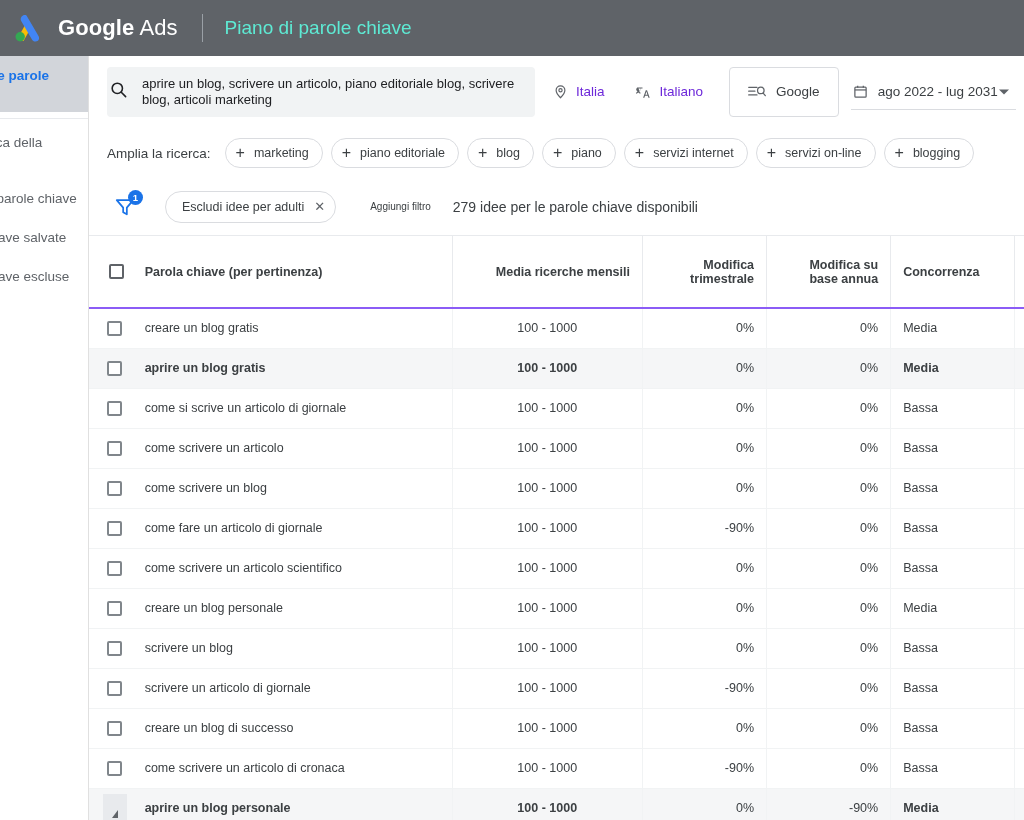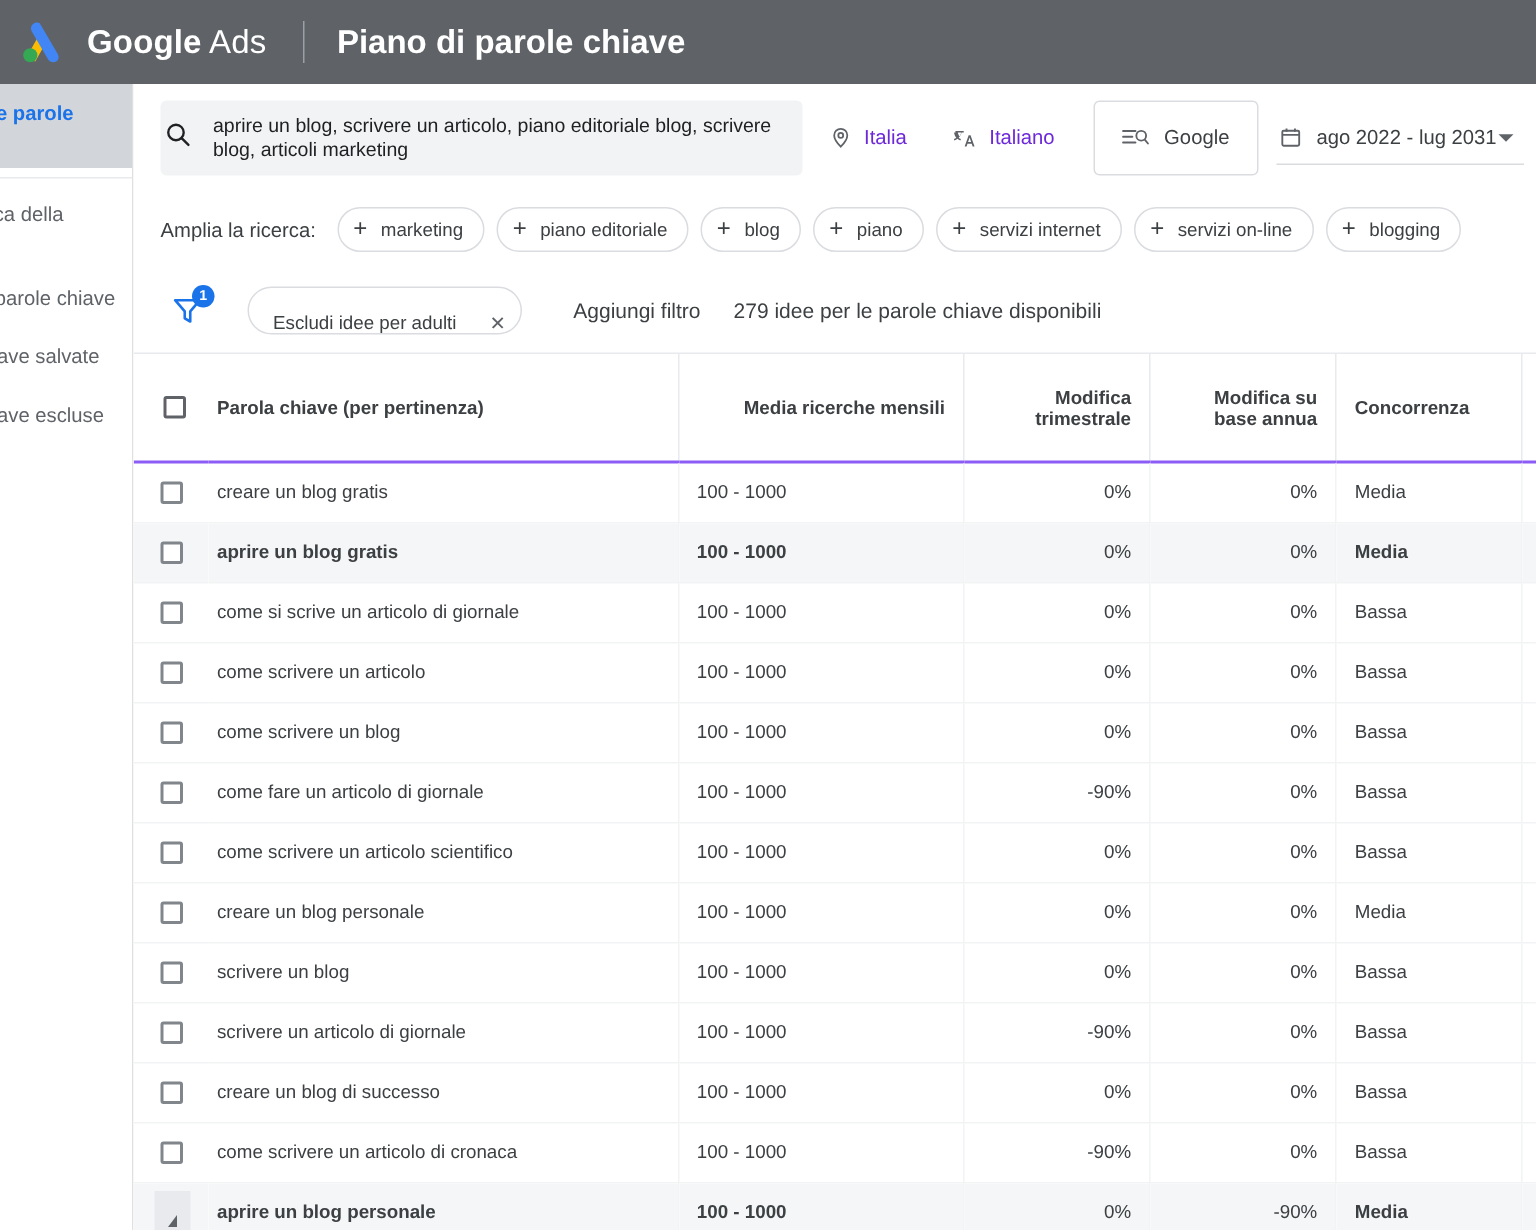--- a/index.html
+++ b/index.html
@@ -30,23 +30,23 @@
     white-space: nowrap;
   }
   #brand .g { font-weight: 700; }
   #brand .a { font-weight: 400; }
   #brand-divider {
     width: 1px; height: 28px;
     background: #9aa0a6;
     margin: 0 22px 0 24px;
   }
   #page-title {
-    font-size: 22px;
-    font-weight: 700;
-    color: #ffffff;
+    font-size: 19px;
+    font-weight: 400;
+    color: #5eead4;
     white-space: nowrap;
   }
 
   
   #body-wrap { display: flex; height: 764px; }
 
   
   #sidebar {
     width: 89px;
     flex: 0 0 89px;
@@ -205,38 +205,37 @@
     top: 1px; right: 0px;
     width: 15px; height: 15px;
     border-radius: 50%;
     background: #1a73e8;
     color: #fff;
     font-size: 9.5px;
     font-weight: 700;
     display: flex; align-items: center; justify-content: center;
   }
   #filter-chip {
-    display: flex; align-items: flex-end;
+    display: flex; align-items: center;
     height: 32px;
     border: 1px solid #dadce0;
     border-radius: 16px;
     padding: 0 10px 0 16px;
     font-size: 12.5px;
     color: #3c4043;
     flex: 0 0 auto;
-    gap: 12px;
   }
   #filter-chip-x {
     margin-left: 10px;
     font-size: 13px;
     color: #5f6368;
     line-height: 1;
   }
   #add-filter {
-    font-size: 14px;
+    font-size: 10px;
     color: #3c4043;
     margin-left: 34px;
     white-space: nowrap;
     flex: 0 0 auto;
   }
   #ideas-count {
     font-size: 14px;
     color: #3c4043;
     margin-left: 22px;
     white-space: nowrap;
@@ -279,21 +278,21 @@
     color: #3c4043;
     border-right: 1px solid #f1f3f4;
     border-bottom: 1px solid #f1f3f4;
     padding: 0 12px;
     vertical-align: middle;
     white-space: nowrap;
     overflow: hidden;
   }
   table.kw td.c-check { width: 48px; padding-left: 18px; border-right: none; }
   table.kw td.c-kw { text-align: left; padding-left: 6px; }
-  table.kw td.c-vol { text-align: left; }
+  table.kw td.c-vol { text-align: center; }
   table.kw td.c-q { text-align: right; }
   table.kw td.c-y { text-align: right; }
   table.kw td.c-comp { text-align: left; }
   table.kw td.c-bid { text-align: right; border-right: none; }
 
   tr.row-alt td { background: #f5f6f7; }
   tr.row-alt td.c-kw, tr.row-alt td.c-vol, tr.row-alt td.c-comp { font-weight: 700; }
 
   .cbx {
     width: 15px; height: 15px;

